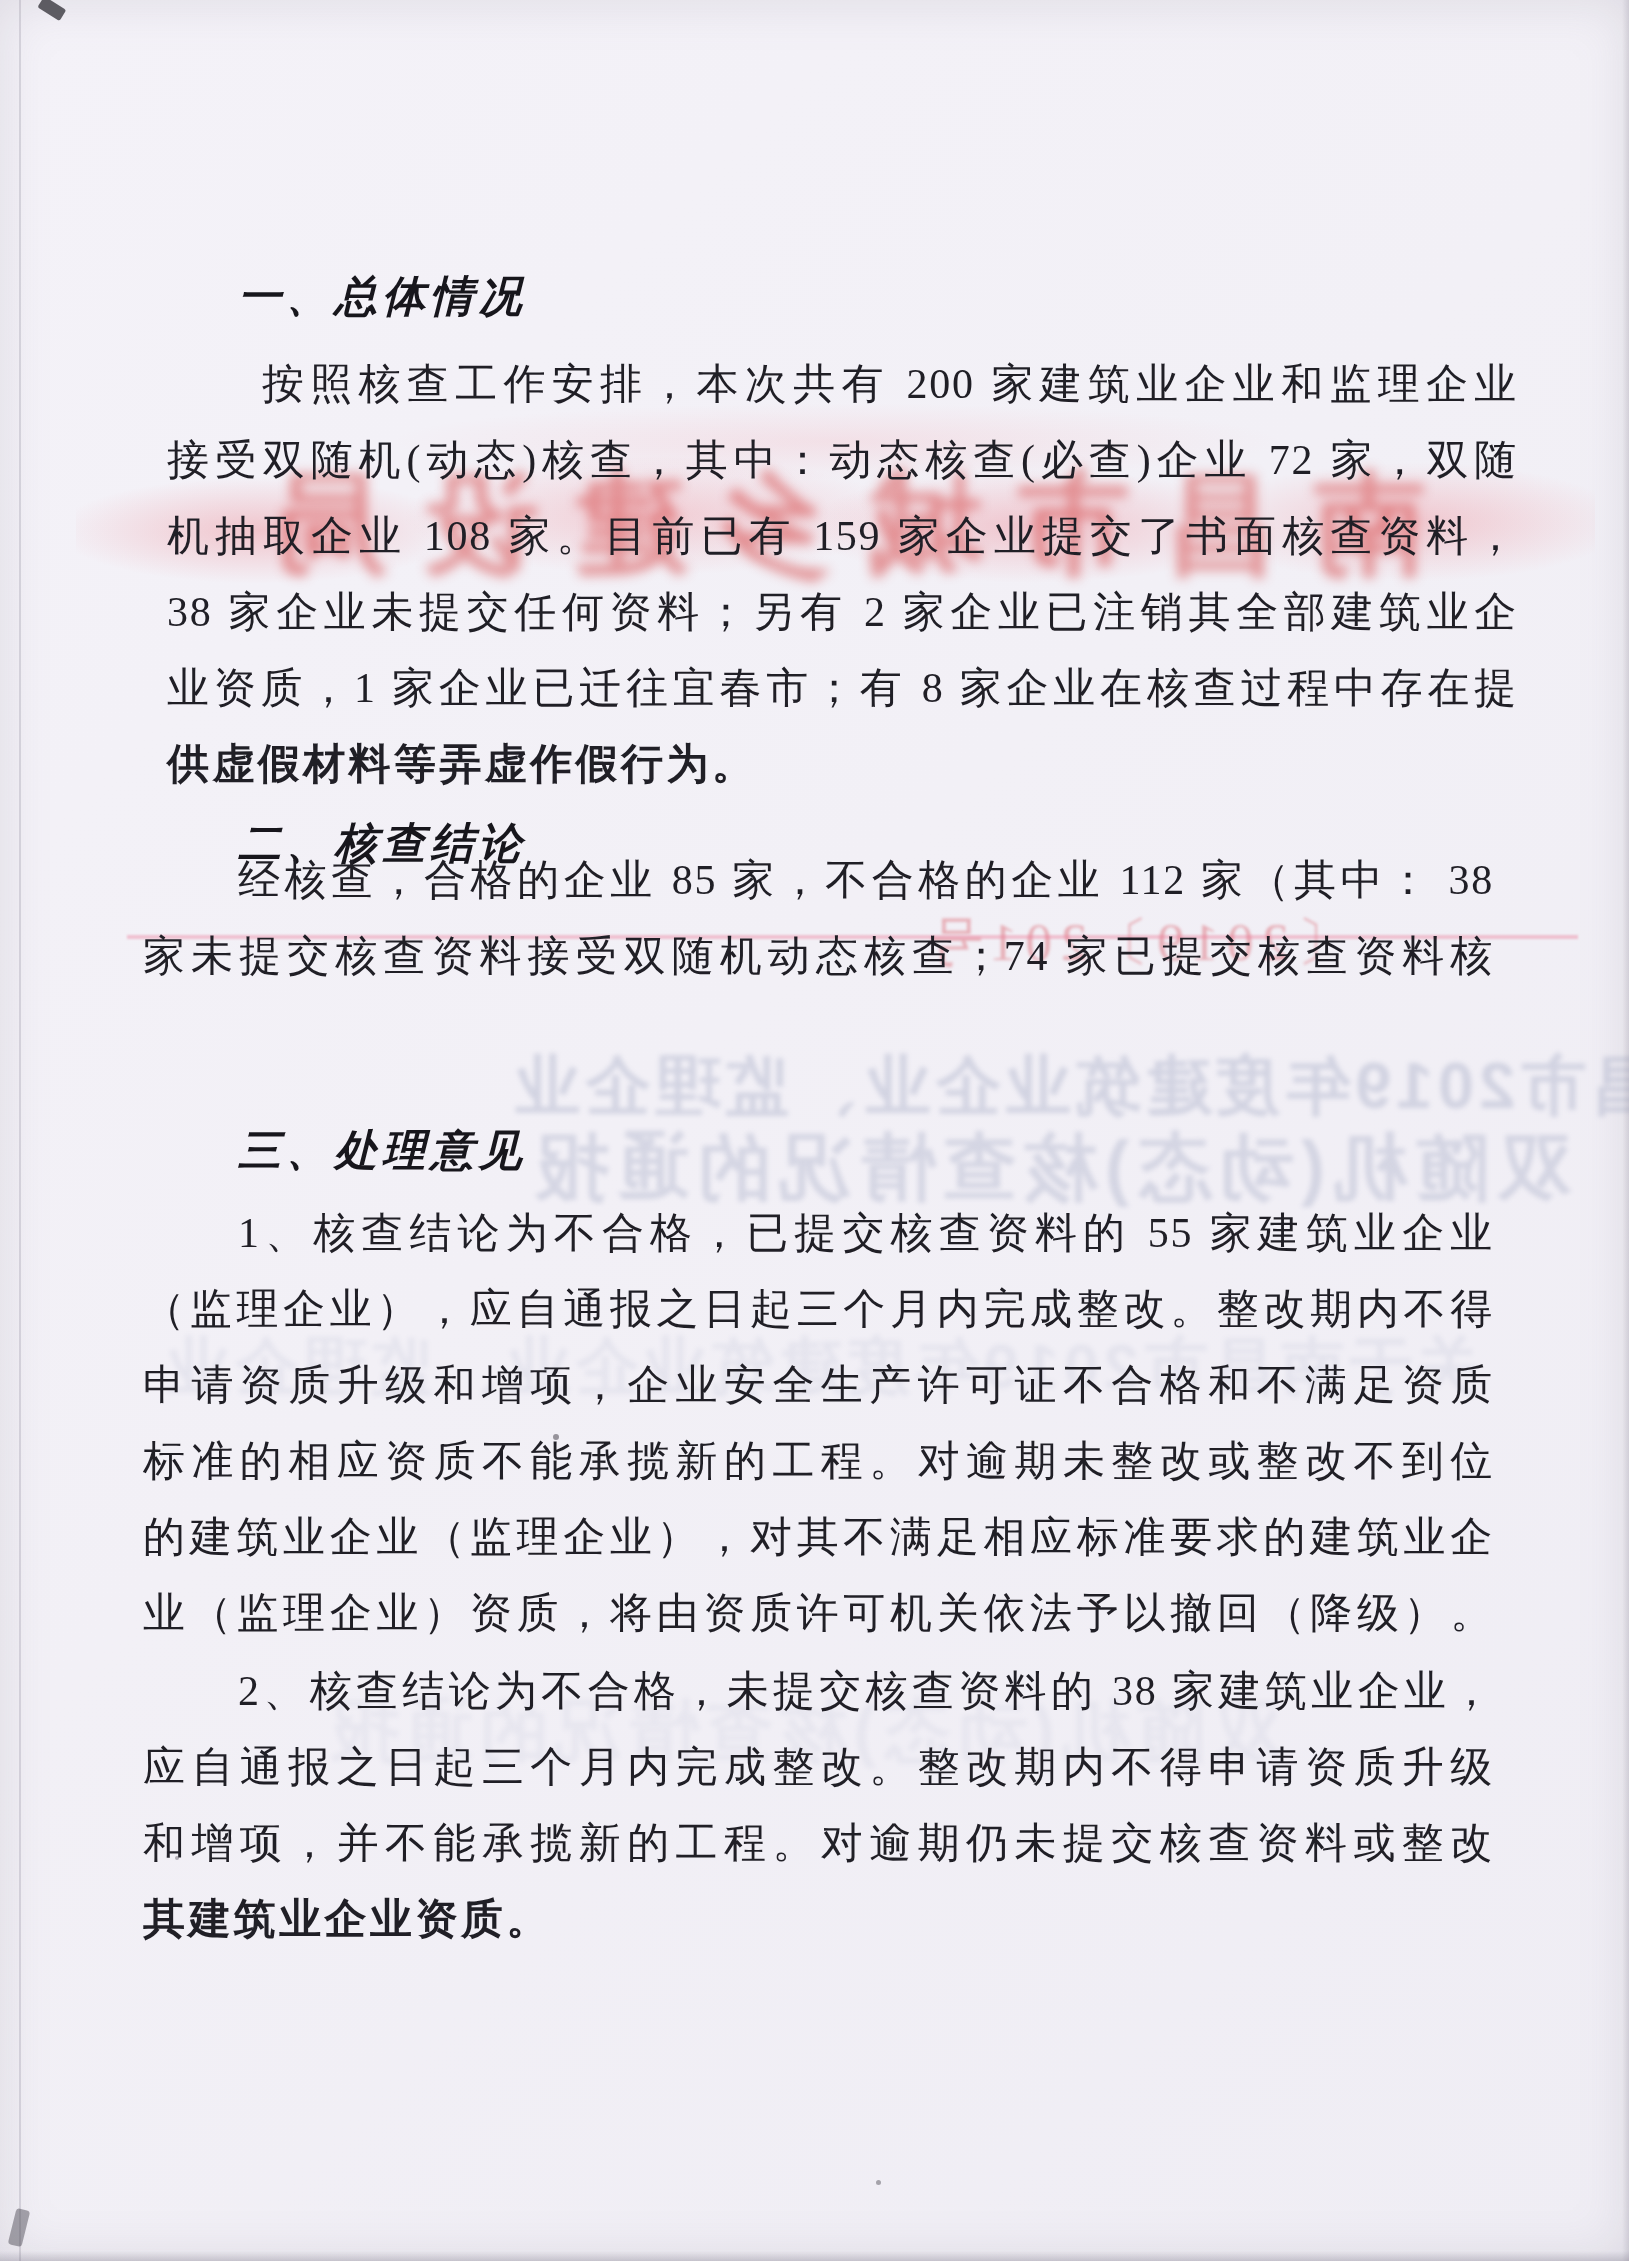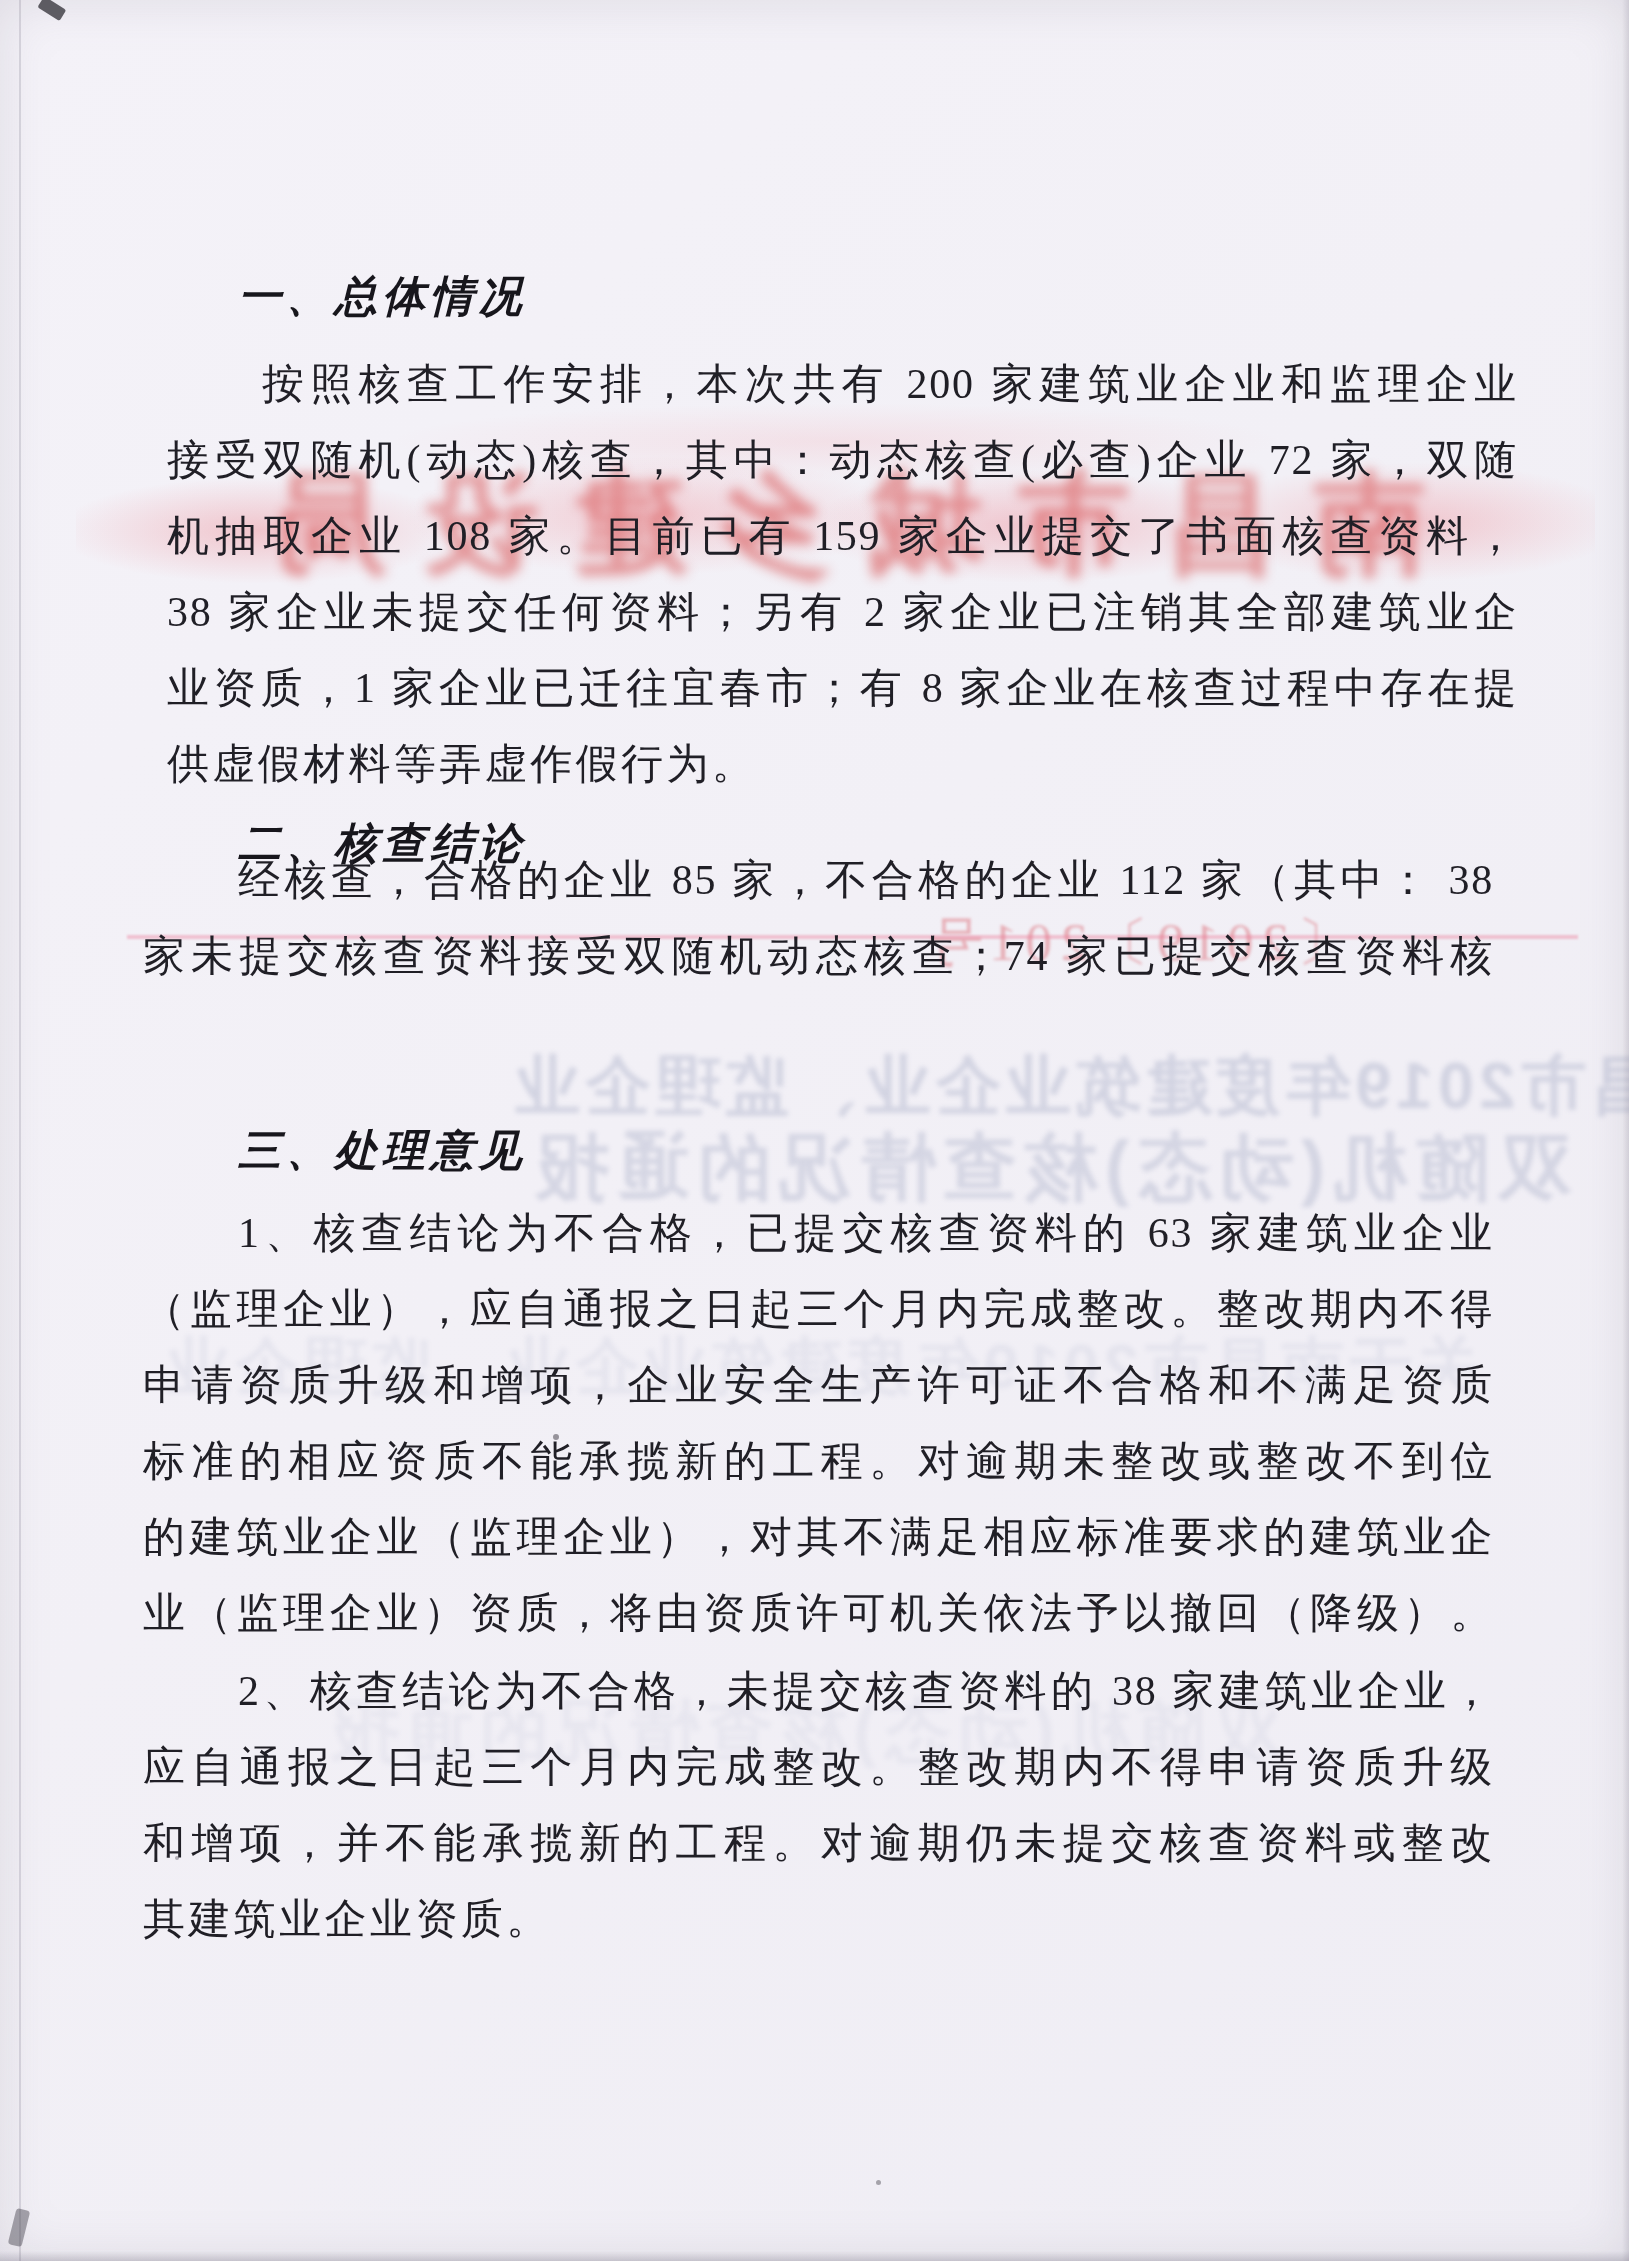--- a/index.html
+++ b/index.html
@@ -61,21 +61,21 @@
     position:absolute;left:238px;width:1103px;height:53px;line-height:53px;
     font-family:"Liberation Sans", sans-serif;font-weight:700;
     font-size:43px;letter-spacing:5.1px;color:#17161c;font-style:italic;
   }
   .para{position:absolute;left:143px;width:1351px;color:#201f26;}
   .para .line{
     height:76px;line-height:76px;font-size:42px;letter-spacing:1.7px;
     text-align:justify;text-align-last:justify;white-space:nowrap;
   }
   .para .line.indent{padding-left:95px;}
-  .para .line.last{text-align:right;text-align-last:left;letter-spacing:3.4px;}
+  .para .line.last{text-align:right;text-align-last:left;letter-spacing:3.4px;font-weight:bold;}
   #h1{top:270px;} #p1{top:346px;margin-left:24px;}
   #h2{top:817px;} #p2{top:842px;}
   #h3{top:1124px;} #p3a{top:1195px;} #p3b{top:1653px;}
 </style>
 </head>
 <body>
 
 <div class="page">
 
   <div class="stamp-wash"></div>
@@ -100,21 +100,21 @@
   </div>
 
   <div id="h2" class="doc-heading">二、核查结论</div>
   <div id="p2" class="para">
     <div class="line indent">经核查，合格的企业 85 家，不合格的企业 112 家（其中： 38</div>
     <div class="line">家未提交核查资料接受双随机动态核查；74 家已提交核查资料核</div>
   </div>
 
   <div id="h3" class="doc-heading">三、处理意见</div>
   <div id="p3a" class="para">
-    <div class="line indent">1、核查结论为不合格，已提交核查资料的 63 家建筑业企业</div>
+    <div class="line indent">1、核查结论为不合格，已提交核查资料的 55 家建筑业企业</div>
     <div class="line">（监理企业），应自通报之日起三个月内完成整改。整改期内不得</div>
     <div class="line">申请资质升级和增项，企业安全生产许可证不合格和不满足资质</div>
     <div class="line">标准的相应资质不能承揽新的工程。对逾期未整改或整改不到位</div>
     <div class="line">的建筑业企业（监理企业），对其不满足相应标准要求的建筑业企</div>
     <div class="line">业（监理企业）资质，将由资质许可机关依法予以撤回（降级）。</div>
   </div>
   <div id="p3b" class="para">
     <div class="line indent">2、核查结论为不合格，未提交核查资料的 38 家建筑业企业，</div>
     <div class="line">应自通报之日起三个月内完成整改。整改期内不得申请资质升级</div>
     <div class="line">和增项，并不能承揽新的工程。对逾期仍未提交核查资料或整改</div>

